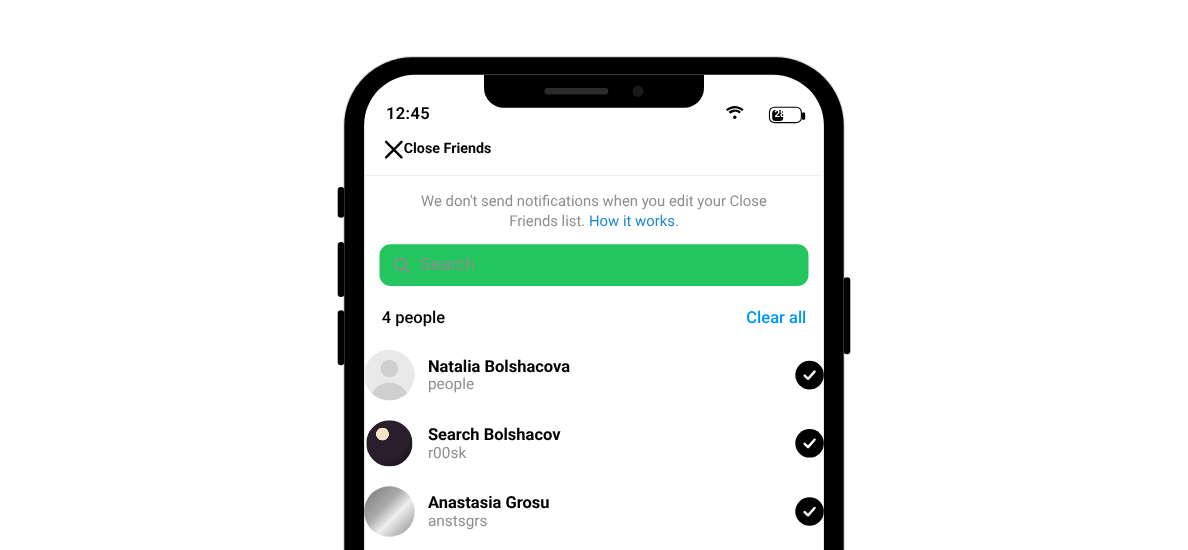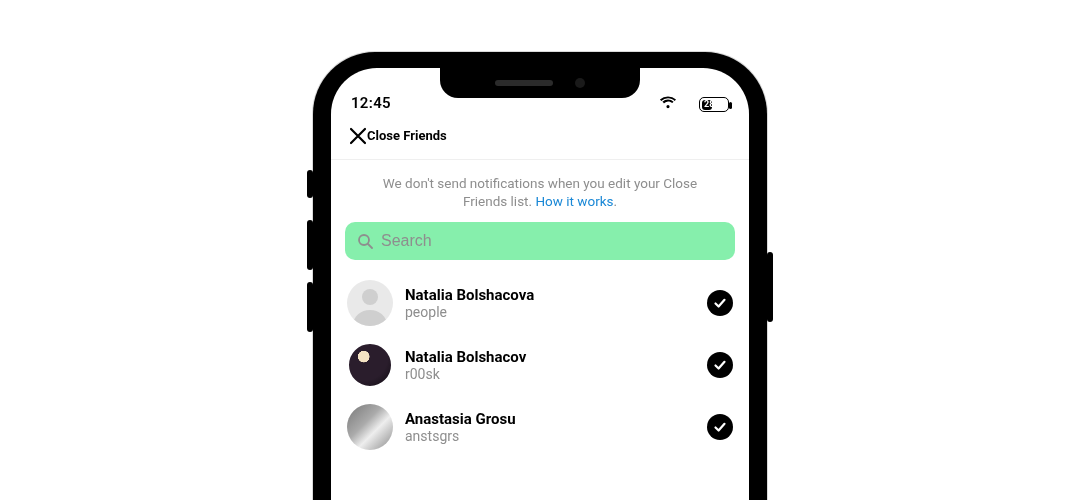--- a/index.html
+++ b/index.html
@@ -77,39 +77,39 @@
     padding: 14px 28px 12px;
     text-align:center;
     font-size:13.5px; line-height:1.35;
     color:#8e8e8e;
   }
   .info-text .link { color:#1a88d6; cursor:pointer; }
 
   .search-wrap { padding: 0 14px 8px; }
   .search-field {
     display:flex; align-items:center; gap:8px;
-    background:#86efac; border-radius:10px;
+    background:#22c55e; border-radius:10px;
     height:38px; padding:0 12px;
     color:#8e8e8e;
   }
   .search-input {
     flex:1; border:0; background:transparent; outline:0;
     font-size:16px; color:#333;
   }
   .search-input::placeholder { color:#8e8e8e; }
 
   .list-header {
     display:flex; align-items:center; justify-content:space-between;
     padding: 12px 16px 8px;
     font-size:15px;
   }
   .count { color:#000; font-weight:500; }
   .clear-all { color:#0095f6; font-weight:500; cursor:pointer; }
 
-  .list { padding: 4px 16px 0; }
+  .list { padding: 4px 0 0; }
   .row {
     display:flex; align-items:center; gap:12px;
     padding: 8px 0;
   }
   .avatar {
     width:46px; height:46px; border-radius:50%;
     flex:0 0 46px;
     display:flex; align-items:center; justify-content:center;
     overflow:hidden;
   }
@@ -188,20 +188,24 @@
       <div class="search-wrap">
         <div class="search-field">
           <svg width="16" height="16" viewBox="0 0 16 16">
               <circle cx="7" cy="7" r="5" fill="none" stroke="#8e8e8e" stroke-width="1.8"></circle>
               <line x1="11" y1="11" x2="15" y2="15" stroke="#8e8e8e" stroke-width="1.8" stroke-linecap="round"></line>
             </svg>
           <input class="search-input" type="text" placeholder="Search" style="">
         </div>
       </div>
 
+      <div class="list-header">
+        <div class="count">4 people</div>
+        <div class="clear-all">Clear all</div>
+      </div>
 
       <div class="list">
 
         <div class="row">
           <div class="avatar placeholder">
             <svg viewBox="0 0 46 46">
                 <circle cx="23" cy="17" r="8" fill="#cfcfcf"></circle>
                 <path d="M6 46c0-10 8-16 17-16s17 6 17 16" fill="#cfcfcf"></path>
               </svg>
           </div>
@@ -214,21 +218,21 @@
                 <path d="M2.5 7.5 5.6 10.5 11.5 3.8" fill="none" stroke="#fff" stroke-width="2.2" stroke-linecap="round" stroke-linejoin="round"></path>
               </svg>
           </div>
         </div>
 
         <div class="row">
           <div class="avatar story">
             <div class="inner"></div>
           </div>
           <div class="names">
-            <div class="name">Natalia Bolshacov</div>
+            <div class="name">Search Bolshacov</div>
             <div class="uname">r00sk</div>
           </div>
           <div class="check">
             <svg width="14" height="14" viewBox="0 0 14 14">
                 <path d="M2.5 7.5 5.6 10.5 11.5 3.8" fill="none" stroke="#fff" stroke-width="2.2" stroke-linecap="round" stroke-linejoin="round"></path>
               </svg>
           </div>
         </div>
 
         <div class="row">

